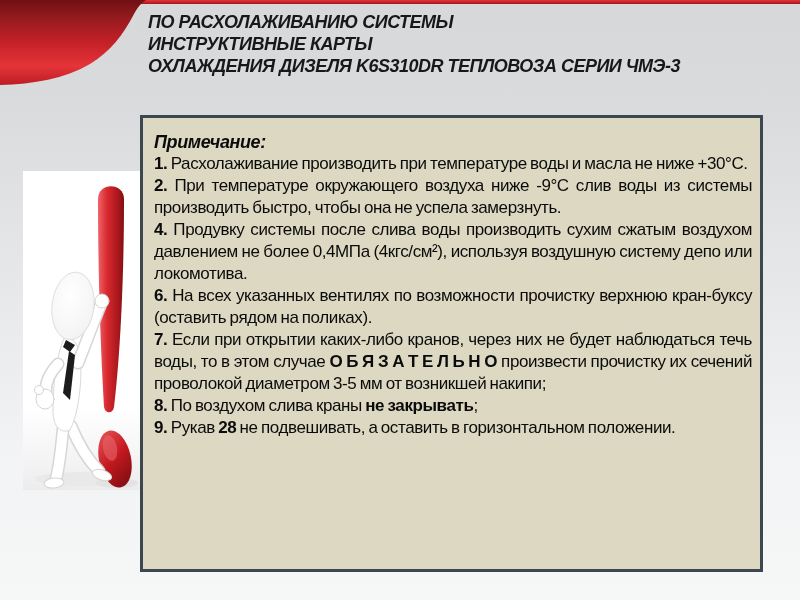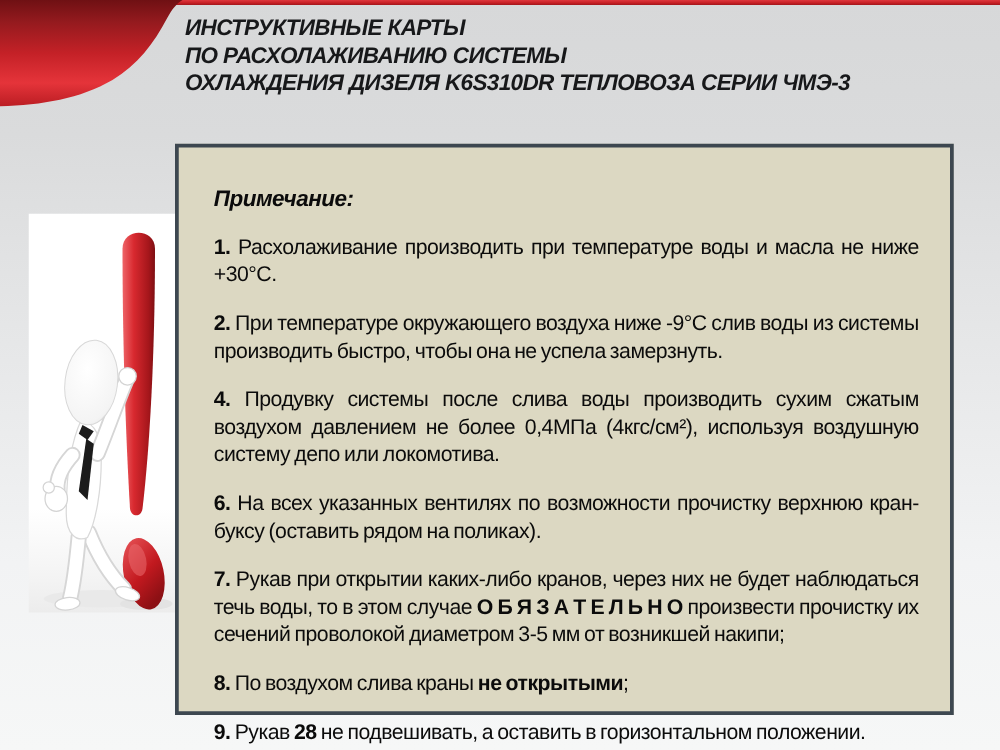--- a/index.html
+++ b/index.html
@@ -48,21 +48,21 @@
     font-size:17px;line-height:22px;
     letter-spacing:-0.4px;word-spacing:-1px;
     color:var(--body-text,#0b0b0b);
     text-align:justify;
   }
   .note-heading{
     font-weight:bold;font-style:italic;
     font-size:18px;line-height:22px;
     text-align:left;margin:0;
   }
-  .note-text p{margin:17px;}
+  .note-text p{margin:0;}
   .note-text .bold{font-weight:bold;}
 </style>
 </head>
 <body>
 
 <div class="slide">
 
   <div class="top-strip"></div>
   <svg class="swoosh" viewBox="0 0 162 87" width="162" height="87" aria-hidden="true">
     <defs>
@@ -71,22 +71,22 @@
         <stop offset="0.2" stop-color="#931a1e"></stop>
         <stop offset="0.5" stop-color="#c42127"></stop>
         <stop offset="0.78" stop-color="#e5343a"></stop>
         <stop offset="1" stop-color="#bb1d23"></stop>
       </linearGradient>
     </defs>
     <path d="M0,0 L146,0 C141,3 138,7 134,14 C123,35 110,52 90,64 C64,79 34,84 0,85 Z" fill="url(#swg)"></path>
   </svg>
 
   <div class="title">
+    <div>ПО РАСХОЛАЖИВАНИЮ СИСТЕМЫ</div>
     <div>ИНСТРУКТИВНЫЕ КАРТЫ</div>
-    <div>ПО РАСХОЛАЖИВАНИЮ СИСТЕМЫ</div>
     <div>ОХЛАЖДЕНИЯ ДИЗЕЛЯ K6S310DR ТЕПЛОВОЗА СЕРИИ ЧМЭ-3</div>
   </div>
 
   <div class="figure-panel">
     <svg viewBox="0 0 117 319" width="117" height="319" aria-hidden="true">
       <defs>
         <linearGradient id="barG" x1="0" y1="0" x2="1" y2="0">
           <stop offset="0" stop-color="#ee6468"></stop>
           <stop offset="0.35" stop-color="#d8292f"></stop>
           <stop offset="0.8" stop-color="#a5161b"></stop>
@@ -143,20 +143,20 @@
   </div>
 
   <div class="note-box">
     <div class="note-text">
       <p class="note-heading">Примечание:</p>
       <div>
           <p><span class="bold">1.</span><span> Расхолаживание производить при температуре воды и масла не ниже +30°С.</span></p>
           <p><span class="bold">2.</span><span> При температуре окружающего воздуха ниже -9°С слив воды из системы производить быстро, чтобы она не успела замерзнуть.</span></p>
           <p><span class="bold">4.</span><span> Продувку системы после слива воды производить сухим сжатым воздухом давлением не более 0,4МПа (4кгс/см²), используя воздушную систему депо или локомотива.</span></p>
           <p><span class="bold">6.</span><span> На всех указанных вентилях по возможности прочистку верхнюю кран-буксу (оставить рядом на поликах).</span></p>
-          <p><span class="bold">7.</span><span> Рукав при открытии каких-либо кранов, через них не будет наблюдаться течь воды, то в этом случае </span><span class="bold">О Б Я З А Т Е Л Ь Н О</span><span> произвести прочистку их сечений проволокой диаметром 3-5 мм от возникшей накипи;</span></p>
-          <p><span class="bold">8.</span><span> По воздухом слива краны </span><span class="bold">не открытыми</span><span>;</span></p>
+          <p><span class="bold">7.</span><span> Если при открытии каких-либо кранов, через них не будет наблюдаться течь воды, то в этом случае </span><span class="bold">О Б Я З А Т Е Л Ь Н О</span><span> произвести прочистку их сечений проволокой диаметром 3-5 мм от возникшей накипи;</span></p>
+          <p><span class="bold">8.</span><span> По воздухом слива краны </span><span class="bold">не закрывать</span><span>;</span></p>
           <p><span class="bold">9.</span><span> Рукав </span><span class="bold">28</span><span> не подвешивать, а оставить в горизонтальном положении.</span></p>
         </div>
     </div>
   </div>
 
 </div>
 
 </body></html>

